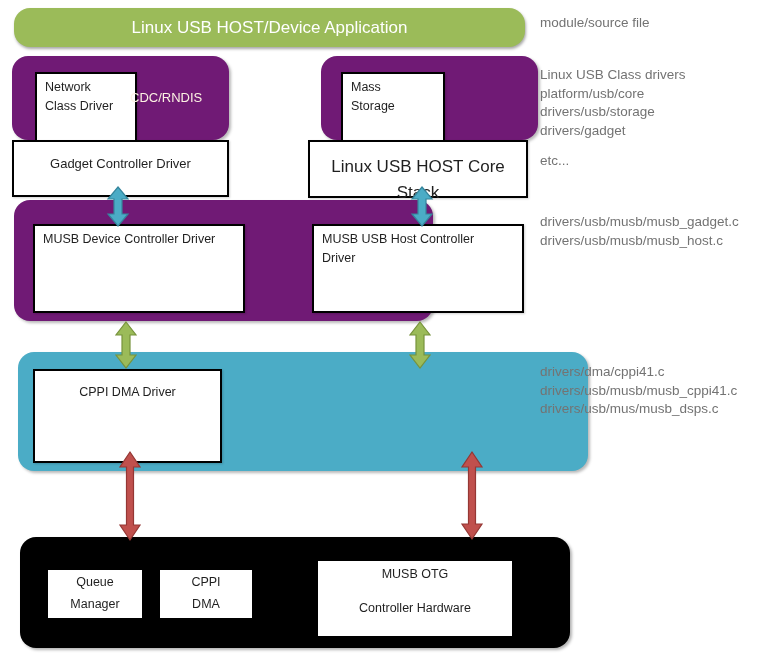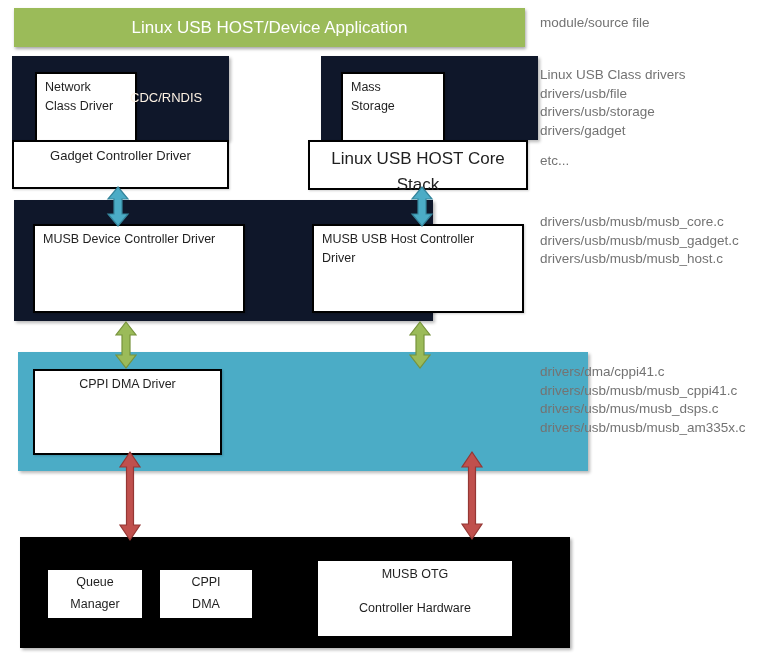--- a/index.html
+++ b/index.html
@@ -1,32 +1,32 @@
 <!DOCTYPE html>
 <html><head>
 <meta charset="utf-8">
 <style>
   html,body{margin:0;padding:0;background:#fff;}
   .page{position:relative;width:782px;height:668px;background:#fff;
         font-family:"Liberation Sans",sans-serif;color:#1f1f1f;overflow:hidden;}
-  .abs{position:absolute;}
+  .abs{position:absolute;border-radius:16px;}
   .ml{white-space:pre-line;}
 
   .banner{left:14px;top:8px;width:511px;height:39px;background:#9bbb59;
           display:flex;align-items:center;justify-content:center;
           color:#fff;font-size:17px;box-shadow:1px 2px 3px rgba(0,0,0,0.35);}
 
-  .orange{background:#0f172a;box-shadow:2px 2px 3px rgba(0,0,0,0.28);}
+  .orange{background:#701a75;box-shadow:2px 2px 3px rgba(0,0,0,0.28);}
   .teal{background:#4bacc6;box-shadow:2px 2px 3px rgba(0,0,0,0.28);}
   .black{background:#000;box-shadow:2px 2px 3px rgba(0,0,0,0.3);padding-left:39px;}
 
   .wbox{position:absolute;background:#fff;border:2px solid #000;
         font-size:12.5px;line-height:1.5;box-shadow:1px 1px 2px rgba(0,0,0,0.18);}
   .pad{padding:4px 8px;}
-  .ctr{text-align:center;padding-top:4px;}
+  .ctr{text-align:center;padding-top:12px;}
 
   .cdc{position:absolute;color:#fcf1e3;font-size:13px;}
 
   .hwbox{position:absolute;background:#fff;font-size:12.5px;text-align:center;
          display:flex;align-items:center;justify-content:center;line-height:1.75;}
   .otg{display:block;padding-top:5px;line-height:1.35;}
 
   .note{position:absolute;left:540px;font-size:13.5px;line-height:18.5px;color:#737373;}
 
   svg.arrow{position:absolute;overflow:visible;}
@@ -91,33 +91,31 @@
     <polygon points="11,0 21,15 14.5,15 14.5,73 21,73 11,88 1,73 7.5,73 7.5,15 1,15" fill="#c0504d" stroke="#953734" stroke-width="1.2"></polygon>
   </svg>
   <svg class="arrow" style="left:461px;top:452px;" width="22" height="87" viewBox="0 0 22 87">
     <polygon points="11,0 21,15 14.5,15 14.5,72 21,72 11,87 1,72 7.5,72 7.5,15 1,15" fill="#c0504d" stroke="#953734" stroke-width="1.2"></polygon>
   </svg>
 
   <div class="note" style="top:14px;">module/source file</div>
 
   <div class="note" style="top:66px;">
     <div>Linux USB Class drivers</div>
-    <div>drivers/usb/file</div>
+    <div>platform/usb/core</div>
     <div>drivers/usb/storage</div>
     <div>drivers/gadget</div>
   </div>
 
   <div class="note" style="top:152px;">etc...</div>
 
   <div class="note" style="top:213px;">
-    <div>drivers/usb/musb/musb_core.c</div>
     <div>drivers/usb/musb/musb_gadget.c</div>
     <div>drivers/usb/musb/musb_host.c</div>
   </div>
 
   <div class="note" style="top:363px;">
     <div>drivers/dma/cppi41.c</div>
     <div>drivers/usb/musb/musb_cppi41.c</div>
     <div>drivers/usb/mus/musb_dsps.c</div>
-    <div>drivers/usb/musb/musb_am335x.c</div>
   </div>
 
 </div>
 
 </body></html>

